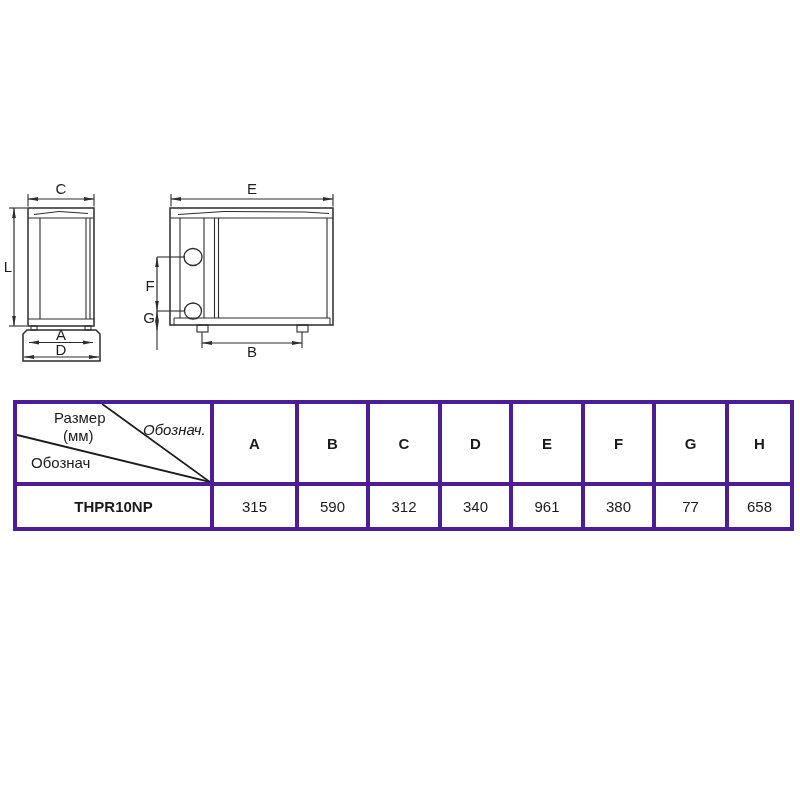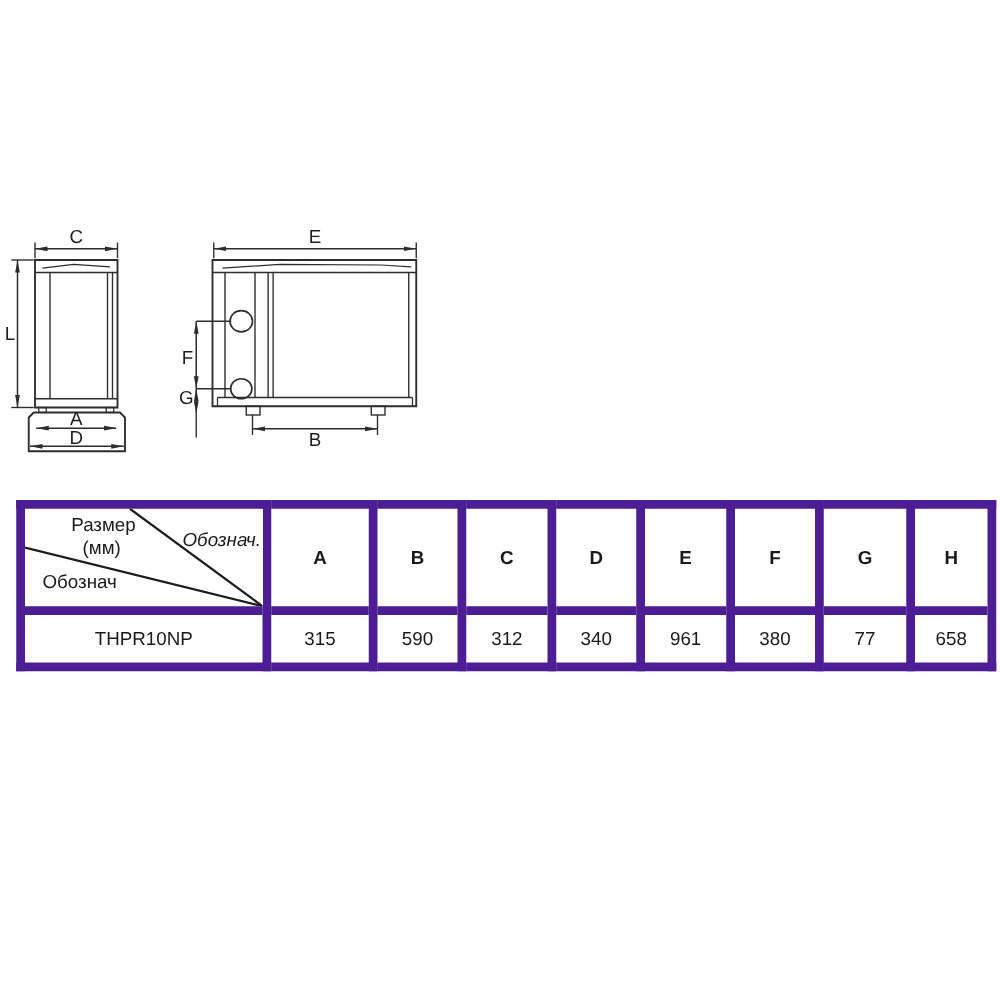--- a/index.html
+++ b/index.html
@@ -4,27 +4,27 @@
 <style>
   html, body { margin:0; padding:0; background:#ffffff; }
   body { width:800px; height:800px; overflow:hidden; font-family:"Liberation Sans", sans-serif; }
   .page { position:relative; width:800px; height:800px; background:#ffffff; }
 
   svg.drawing { position:absolute; left:0; top:0; }
   .dim-label { font-size:15px; font-family:"Liberation Sans", sans-serif; }
 
   table.dims { position:absolute; left:13px; top:400px; width:777px;
                border-collapse:collapse; table-layout:fixed; background:#ffffff; }
-  table.dims td, table.dims th { border:7px solid #4c1d95; padding:0;
+  table.dims td, table.dims th { border:4px solid #4c1d95; padding:0;
                font-size:15px; color:#1a1a1a; text-align:center; vertical-align:middle;
                font-family:"Liberation Sans", sans-serif; background:#ffffff; }
   table.dims thead th { height:78px; border-bottom:3px solid #1c1c1c; }
   th.col-letter { font-weight:bold; font-size:15px; }
   tr.data-row { height:45px; }
-  td.model-cell { text-align:left; padding-left:11px; font-weight:normal;margin-left:31px; }
+  td.model-cell { text-align:left; padding-left:11px; font-weight:bold;margin-left:31px; }
 
   th.corner-cell { position:relative; }
   .corner-svg { position:absolute; left:0; top:0; width:100%; height:100%; }
   .corner-text { position:absolute; font-weight:normal; font-size:15px; color:#1a1a1a; white-space:nowrap; }
   .corner-size { left:37px; top:5px; }
   .corner-unit { left:46px; top:23px; }
   .corner-designation { left:126px; top:17px;font-style:italic; }
   .corner-model { left:14px; top:50px; }
 </style>
 </head>

